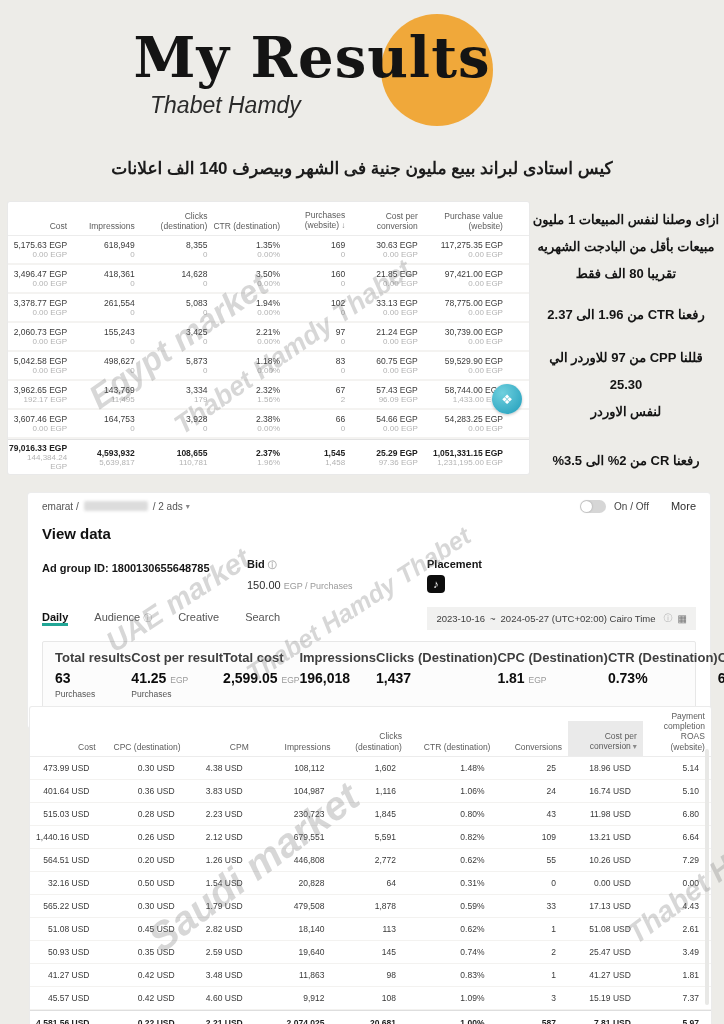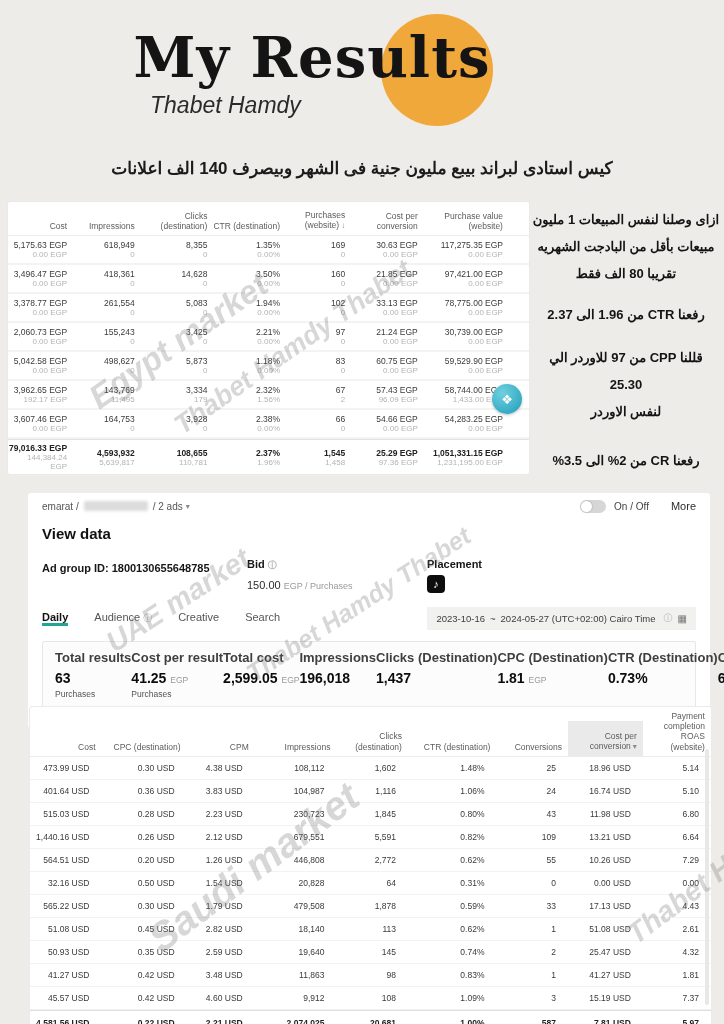--- a/index.html
+++ b/index.html
@@ -580,21 +580,21 @@
         </div>
         <div class="t2-row">
           <div class="cell2">50.93 USD</div>
           <div class="cell2">0.35 USD</div>
           <div class="cell2">2.59 USD</div>
           <div class="cell2">19,640</div>
           <div class="cell2">145</div>
           <div class="cell2">0.74%</div>
           <div class="cell2">2</div>
           <div class="cell2">25.47 USD</div>
-          <div class="cell2">4.32</div>
+          <div class="cell2">3.49</div>
         </div>
         <div class="t2-row">
           <div class="cell2">41.27 USD</div>
           <div class="cell2">0.42 USD</div>
           <div class="cell2">3.48 USD</div>
           <div class="cell2">11,863</div>
           <div class="cell2">98</div>
           <div class="cell2">0.83%</div>
           <div class="cell2">1</div>
           <div class="cell2">41.27 USD</div>

